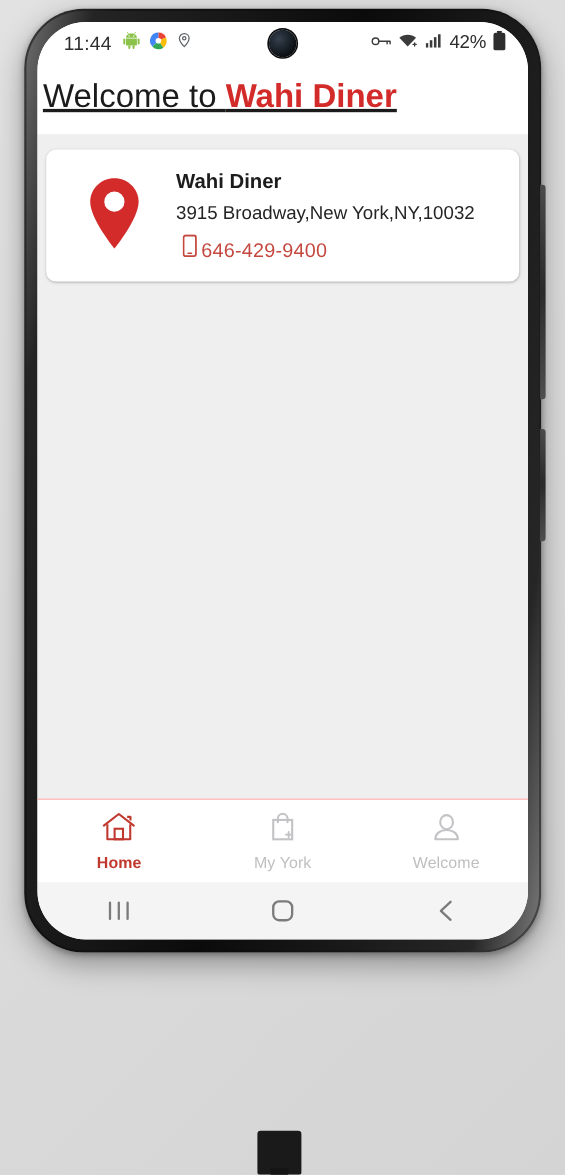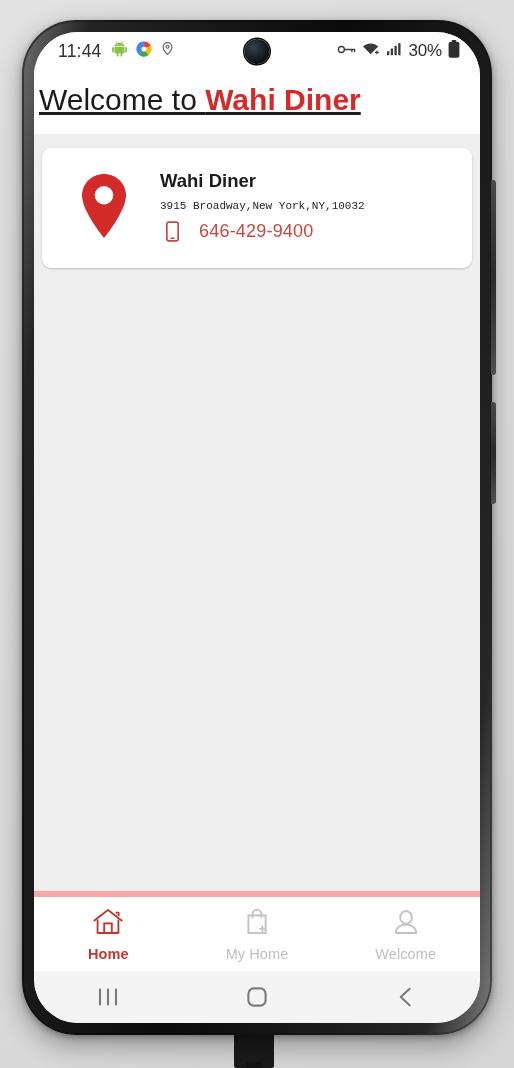--- a/index.html
+++ b/index.html
@@ -39,23 +39,23 @@
     top: 34px;
     width: 16px;
     height: 14px;
     background: #141414;
   }
 
   
   #phone {
     position: absolute;
     left: 22px;
-    top: 20px;
+    top: 8px;
     width: 470px;
-    height: 1015px;
+    height: 858px;
     border-radius: 54px;
     background: linear-gradient(100deg, #3a3a3a 0%, #151515 14%, #0a0a0a 50%, #1d1d1d 86%, #4a4a4a 100%);
     box-shadow: 0 10px 26px rgba(0,0,0,0.34), 0 2px 6px rgba(0,0,0,0.3);
     overflow: visible;
   }
   
   #phone::before {
     content: "";
     position: absolute;
     inset: 2px;
@@ -175,43 +175,42 @@
     flex: 1 1 auto;
     min-width: 0;
   }
   #restaurant-name {
     font-size: 18.5px;
     font-weight: bold;
     color: #1c1c1c;
     margin-bottom: 8px;
   }
   #restaurant-address {
-    font-size: 11px;
+    font-size: 17px;
     color: #242424;
     margin-bottom: 9px;
     white-space: nowrap;
-    font-family: Liberation Mono, monospace;
   }
   #restaurant-phone-row {
     display: flex;
-    align-items: flex-start;
-    gap: 20px;
+    align-items: flex-end;
+    gap: 4px;
     padding-left: 6px;
   }
   #restaurant-phone {
     font-size: 18px;
     color: #c4483f;
     letter-spacing: .2px;
   }
 
   
   #bottom-nav {
     flex: 0 0 auto;
     background: #ffffff;
-    border-top: 6px solid #fca5a5;
+    border-top: 1px solid #fca5a5;
     display: flex;
     padding: 10px 0 9px 0;
   }
   .nav-item {
     flex: 1 1 0;
     display: flex;
     flex-direction: column;
     align-items: center;
     gap: 5px;
   }
@@ -306,21 +305,21 @@
 
           <span class="sicon">
             <svg width="16" height="14" viewBox="0 0 18 14">
               <rect x="0" y="9.5" width="2.6" height="4.5" fill="#3b3b3b"></rect>
               <rect x="4.2" y="6.5" width="2.6" height="7.5" fill="#3b3b3b"></rect>
               <rect x="8.4" y="3.4" width="2.6" height="10.6" fill="#3b3b3b"></rect>
               <rect x="12.6" y="0.4" width="2.6" height="13.6" fill="#3b3b3b"></rect>
             </svg>
           </span>
 
-          <span id="battery-percent">30%</span>
+          <span id="battery-percent">42%</span>
 
           <span class="sicon">
             <svg width="12" height="18" viewBox="0 0 12 18">
               <rect x="3.7" y="0" width="4.6" height="2" rx="0.8" fill="#2e2e2e"></rect>
               <rect x="0.6" y="1.8" width="10.8" height="16" rx="2" fill="#2e2e2e"></rect>
             </svg>
           </span>
         </div>
 
         <div id="camera-punch-hole"></div>
@@ -376,21 +375,21 @@
         </div>
 
         <div class="nav-item inactive">
           <span>
             <svg width="32" height="30" viewBox="0 0 32 30">
               <rect x="7.4" y="8.4" width="17.2" height="17.6" fill="none" stroke="#c3c3c6" stroke-width="1.9"></rect>
               <path d="M11.6 10.4V7.2a4.4 4.4 0 0 1 8.8 0v3.2" fill="none" stroke="#c3c3c6" stroke-width="1.9" stroke-linecap="round"></path>
               <path d="M21.4 19.2v5M18.9 21.7h5" stroke="#c3c3c6" stroke-width="1.7" stroke-linecap="round"></path>
             </svg>
           </span>
-          <span class="nav-label">My Home</span>
+          <span class="nav-label">My York</span>
         </div>
 
         <div class="nav-item inactive">
           <span>
             <svg width="32" height="30" viewBox="0 0 32 30">
               <ellipse cx="16" cy="10.4" rx="5.8" ry="6.4" fill="none" stroke="#c3c3c6" stroke-width="1.9"></ellipse>
               <path d="M5.8 26c0-5.4 4.6-8.4 10.2-8.4S26.2 20.6 26.2 26z" fill="none" stroke="#c3c3c6" stroke-width="1.9" stroke-linejoin="round"></path>
             </svg>
           </span>
           <span class="nav-label">Welcome</span>

